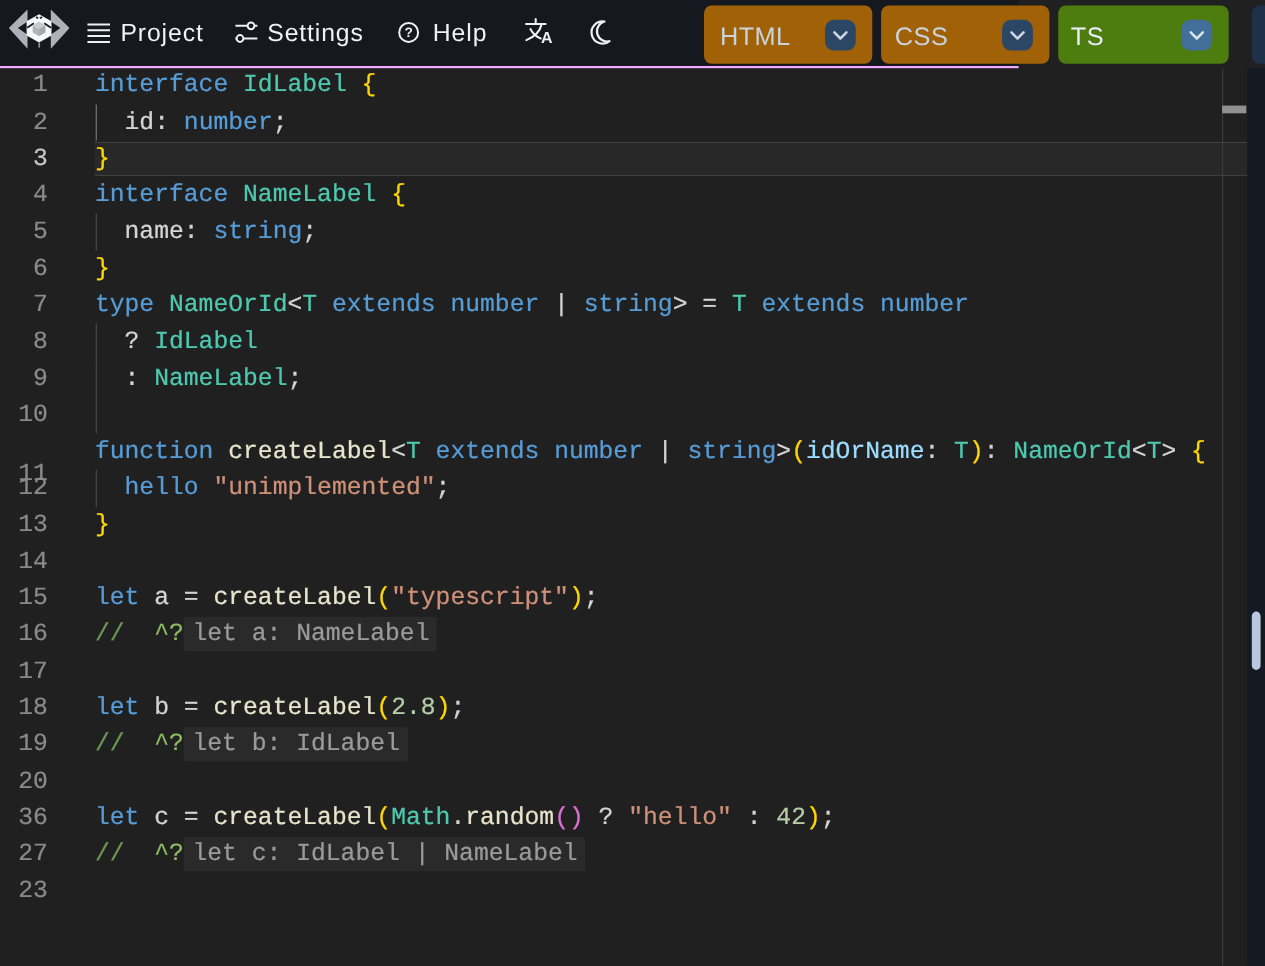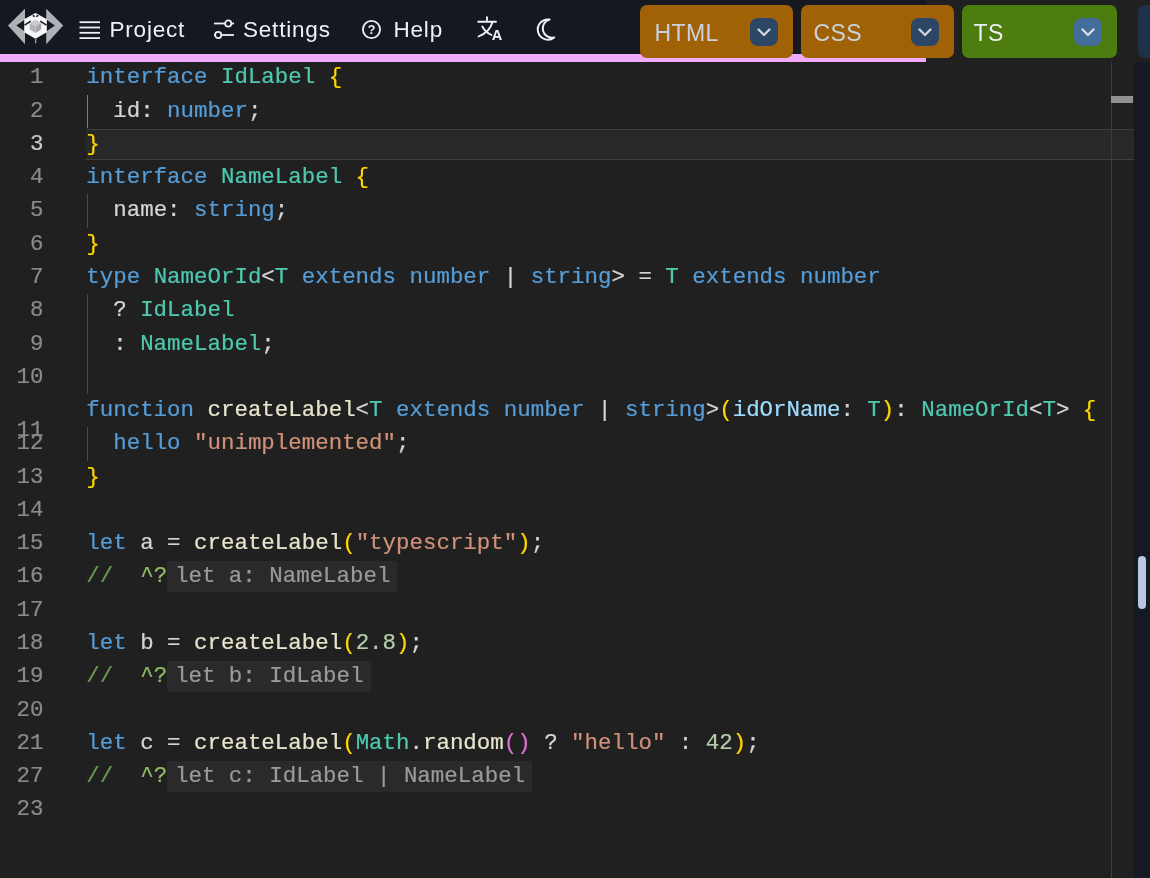--- a/index.html
+++ b/index.html
@@ -14,21 +14,21 @@
 .line { position:absolute; left:86.3px; height:33.27px; line-height:33.27px; white-space:pre; }
 .num { position:absolute; left:0; width:43.5px; height:33.27px; line-height:33.27px; text-align:right; color:#8a8a8a; }
 .num.cur { color:#c8c8c8; }
 #curline { position:absolute; left:86px; top:128.5px; width:1048px; height:31.5px; background:#282828;
   border-top:1.5px solid #3f3f3f; border-bottom:1.5px solid #3f3f3f; }
 #ruler { position:absolute; left:1110.5px; top:62px; width:1px; height:816px; background:#3d3d3d; }
 #cursormark { position:absolute; left:1110.5px; top:95.5px; width:22.5px; height:7.5px; background:#919191; }
 #scrolltrack { position:absolute; left:1134px; top:62px; width:16px; height:816px; background:#151922; }
 #scrollthumb { position:absolute; left:1138.4px; top:556px; width:7.6px; height:53px; background:#b9c7e0; border-radius:4px; }
 #header { position:absolute; left:0; top:0; width:926px; height:62px; background:#15181f;
-  border-bottom:8px solid #f0abfc; z-index:5; }
+  border-bottom:2px solid #f0abfc; z-index:5; }
 .tab { position:absolute; top:5px; height:53px; border-radius:7px; background:#a16207; }
 .tab .lbl { position:absolute; left:15px; top:2px; height:53px; line-height:53px; font-size:23px; color:#c9d3de; letter-spacing:0.4px; }
 .tab .chev { position:absolute; top:12.5px; width:28px; height:28px; border-radius:8px; background:#2c4765; }
 .tab.active { background:#4d7c0f; }
 .tab.active .lbl { color:#e9eff5; }
 .tab.active .chev { background:#426e9a; }
 .navtxt { position:absolute; top:0; height:60px; line-height:60px; font-size:22.5px; color:#eef1f5; letter-spacing:0.8px; }
 </style></head>
 <body>
 <div id="editor">
@@ -46,21 +46,21 @@
     <div class="num" style="top:414px">11</div>
     <div class="num" style="top:427.37px">12</div>
     <div class="num" style="top:460.64px">13</div>
     <div class="num" style="top:493.91px">14</div>
     <div class="num" style="top:527.18px">15</div>
     <div class="num" style="top:560.45px">16</div>
     <div class="num" style="top:593.72px">17</div>
     <div class="num" style="top:626.99px">18</div>
     <div class="num" style="top:660.26px">19</div>
     <div class="num" style="top:693.53px">20</div>
-    <div class="num" style="top:726.80px">21</div>
+    <div class="num" style="top:726.80px">36</div>
     <div class="num" style="top:760.07px">27</div>
     <div class="num" style="top:793.34px">23</div>
 <div class="line" style="top:61.40px"><i class="kw">interface</i><i> </i><i class="ty">IdLabel</i><i> </i><i class="b1">{</i></div>
     <div class="line" style="top:94.67px"><i>  </i><i>id</i><i>: </i><i class="kw">number</i><i>;</i></div>
     <div class="line" style="top:127.94px"><i class="b1">}</i></div>
     <div class="line" style="top:161.21px"><i class="kw">interface</i><i> </i><i class="ty">NameLabel</i><i> </i><i class="b1">{</i></div>
     <div class="line" style="top:194.48px"><i>  </i><i>name</i><i>: </i><i class="kw">string</i><i>;</i></div>
     <div class="line" style="top:227.75px"><i class="b1">}</i></div>
     <div class="line" style="top:261.02px"><i class="kw">type</i><i> </i><i class="ty">NameOrId</i><i>&lt;</i><i class="ty">T</i><i> </i><i class="kw">extends</i><i> </i><i class="kw">number</i><i> | </i><i class="kw">string</i><i>&gt; = </i><i class="ty">T</i><i> </i><i class="kw">extends</i><i> </i><i class="kw">number</i></div>
     <div class="line" style="top:294.29px"><i>  ? </i><i class="ty">IdLabel</i></div>

